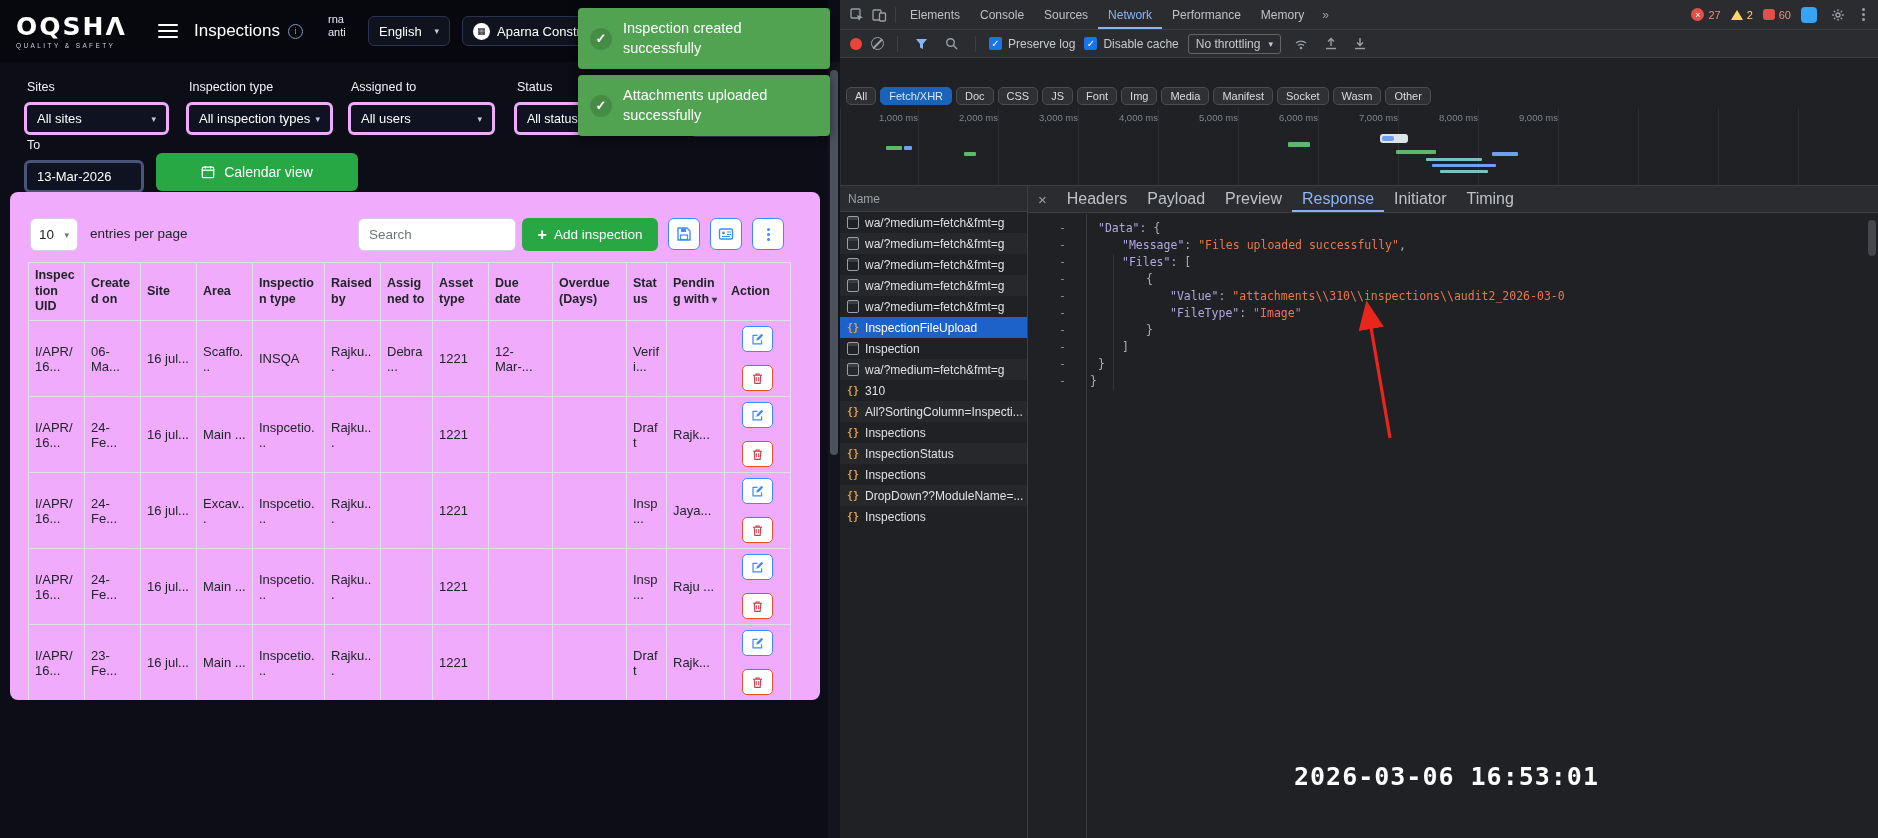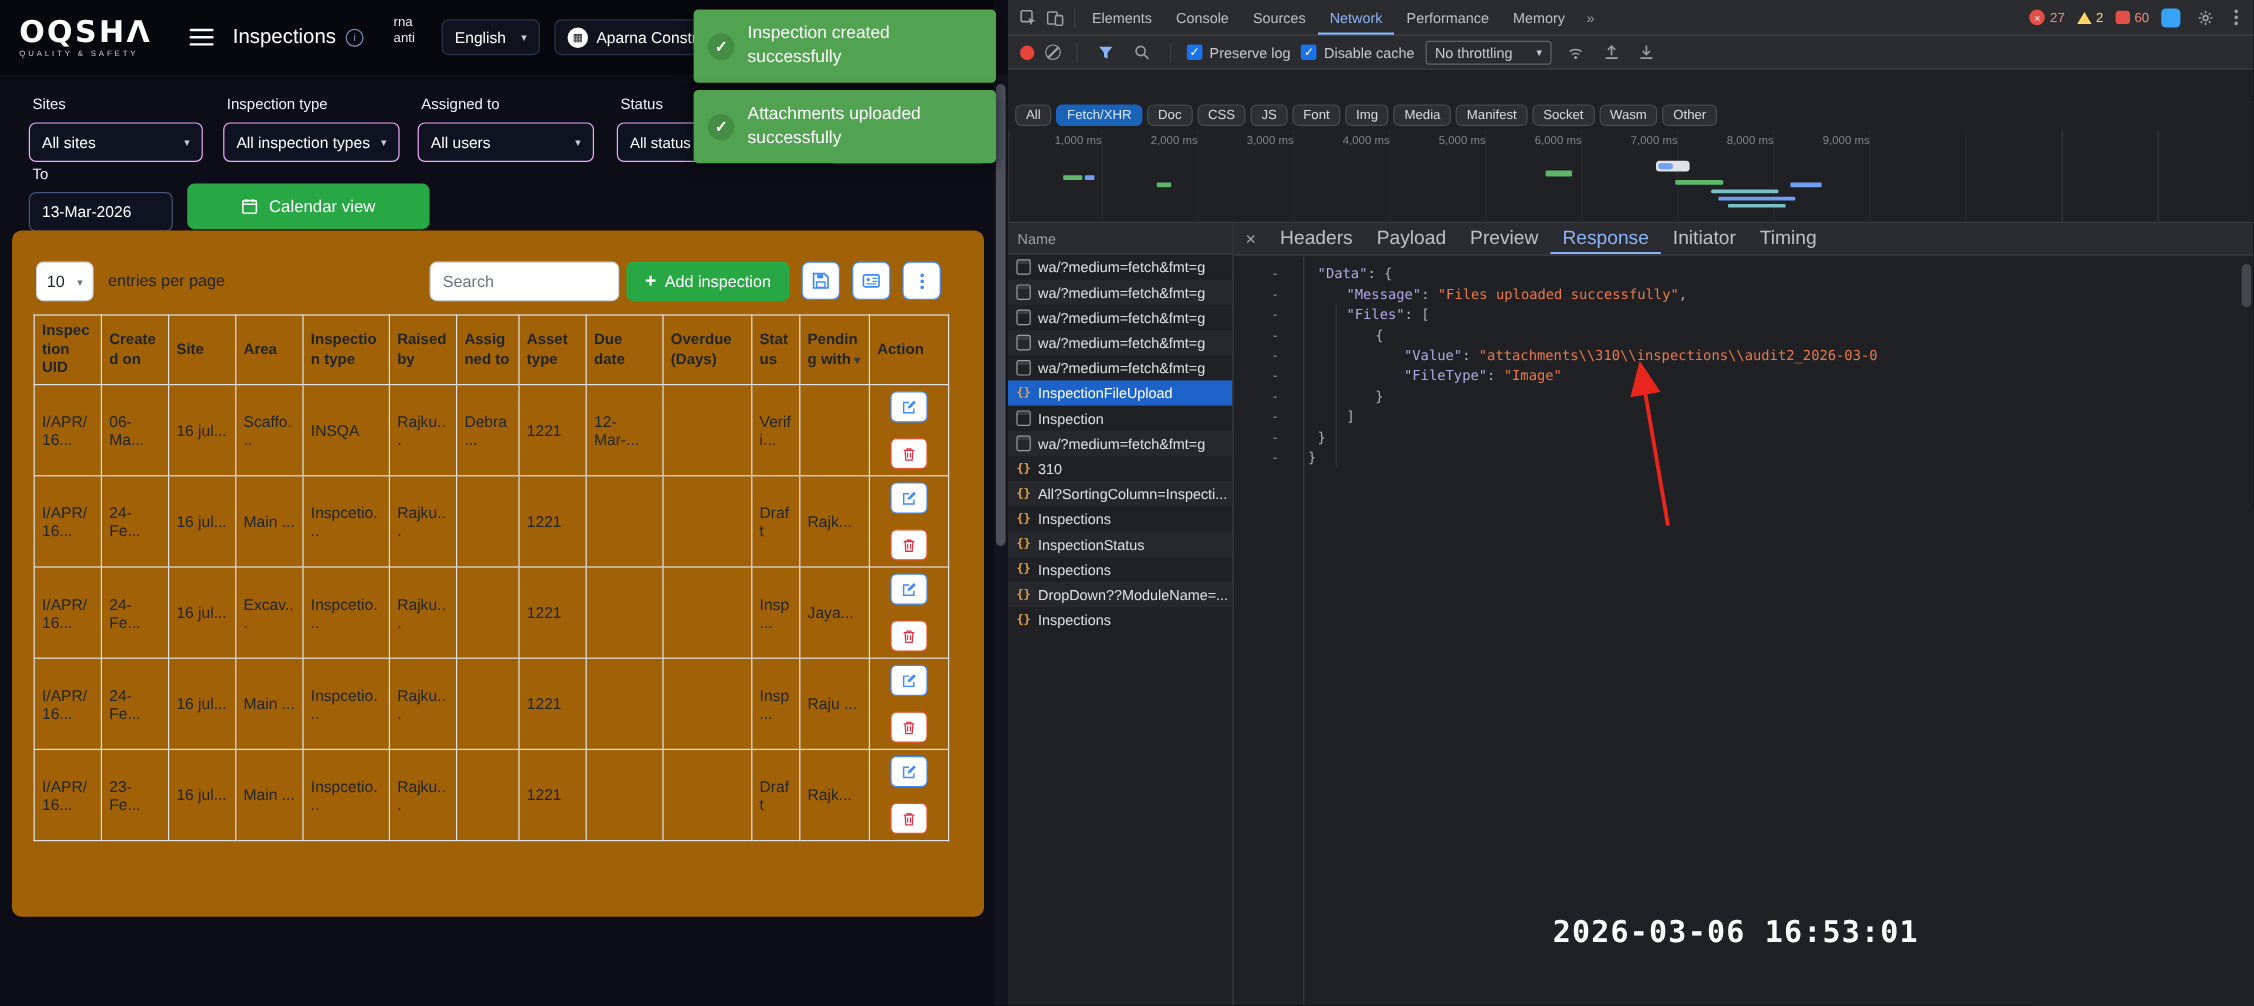--- a/index.html
+++ b/index.html
@@ -20,30 +20,30 @@
   .user-partial{position:absolute;left:328px;top:13px;font-size:11px;color:#e8eaf2;line-height:13px}
   .hdr-select{position:absolute;top:16px;height:30px;display:flex;align-items:center;gap:7px;padding:0 10px;background:#10121e;border:1px solid #2c3350;border-radius:6px;color:#fff;font-size:13px;white-space:nowrap;overflow:hidden}
   .lang-select{left:368px;width:82px;justify-content:space-between}
   .company-select{left:462px;width:150px}
   .bld-icon{width:17px;height:17px;min-width:17px;border-radius:50%;background:#fff;color:#10121e;font-size:9px;display:grid;place-items:center}
   .chev{color:#c6cbe0;font-size:9px}
 
   .filters{position:absolute;left:0;top:62px;width:828px;height:130px;background:#0d0d17}
   .fgroup{position:absolute}
   .fgroup label{display:block;font-size:12.5px;font-weight:normal;color:#eef1f6;margin:0 0 8px 3px}
-  .fselect,.finput{height:33px;display:flex;align-items:center;justify-content:space-between;padding:0 10px;background:#0f1220;border:1px solid #f0abfc;border-radius:6px;color:#fff;font-size:13px;white-space:nowrap;overflow:hidden}
+  .fselect,.finput{height:33px;display:flex;align-items:center;justify-content:space-between;padding:0 10px;background:#0f1220;border:3px solid #f0abfc;border-radius:6px;color:#fff;font-size:13px;white-space:nowrap;overflow:hidden}
   .g-sites{left:24px;top:18px}.g-sites .fselect{width:145px}
   .g-type{left:186px;top:18px}.g-type .fselect{width:147px}
   .g-assigned{left:348px;top:18px}.g-assigned .fselect{width:147px}
   .g-status{left:514px;top:18px}.g-status .fselect{width:106px;font-size:12.5px}
   .from-stub{position:absolute;left:690px;top:42px;width:132px;height:33px;border:1px solid #3a4160;border-radius:6px;background:#0f1220}
   .g-to{left:24px;top:76px}.g-to .finput{width:120px;border-color:#4a5378}
   .calendar-btn{position:absolute;left:156px;top:91px;width:202px;height:38px;background:#28a745;border:none;border-radius:6px;color:#fff;font-size:14px;font-family:Liberation Sans, sans-serif;display:flex;align-items:center;justify-content:center;gap:9px;cursor:pointer}
 
-  .panel{position:absolute;left:10px;top:192px;width:810px;height:572px;background:#a16207;border-radius:8px;overflow:hidden}
+  .panel{position:absolute;left:10px;top:192px;width:810px;height:508px;background:#f0abfc;border-radius:8px;overflow:hidden}
   .psize{position:absolute;left:20px;top:26px;width:48px;height:33px;border:1px solid #ced4da;border-radius:6px;display:flex;align-items:center;justify-content:space-between;padding:0 8px;font-size:13.5px;color:#212529;background:#fff}
   .psize .chev{color:#6c757d}
   .entries{position:absolute;left:80px;top:34px;font-size:13.5px;color:#212529}
   .search-input{position:absolute;left:348px;top:26px;width:158px;height:33px;border:1px solid #ced4da;border-radius:6px;padding:0 10px;font-size:13.5px;color:#212529;font-family:inherit;outline:none}
   .search-input::placeholder{color:#6c757d}
   .add-btn{position:absolute;left:512px;top:26px;width:136px;height:33px;background:#28a745;border:none;border-radius:6px;color:#fff;font-size:13.5px;font-family:inherit;display:flex;align-items:center;justify-content:center;gap:7px;cursor:pointer}
   .add-plus{font-size:16px;font-weight:bold;line-height:1}
   .icon-btn{position:absolute;top:26px;width:32px;height:32px;border:1px solid #3d8bfd;border-radius:6px;background:#fff;display:grid;place-items:center;cursor:pointer}
   .icon-btn.b1{left:658px}.icon-btn.b2{left:700px}.icon-btn.b3{left:742px}
   .bluedots{display:flex;flex-direction:column;gap:2px}
@@ -89,21 +89,21 @@
   .dots{display:flex;flex-direction:column;gap:2px;cursor:pointer;padding:0 3px}
   .dots i{width:3px;height:3px;border-radius:50%;background:#9aa0a6}
 
   .dt-netbar{position:absolute;left:0;top:30px;width:100%;height:28px;background:#2b2c2f;border-bottom:1px solid #3c4043;display:flex;align-items:center;gap:9px;padding:0 10px}
   .rec-dot{width:12px;height:12px;border-radius:50%;background:#e8443a;cursor:pointer}
   .clear-ico{position:relative;width:13px;height:13px;border:1.5px solid #9aa0a6;border-radius:50%;cursor:pointer}
   .clear-ico::after{content:"";position:absolute;left:-1px;top:4.5px;width:13px;height:1.5px;background:#9aa0a6;transform:rotate(-45deg)}
   .dt-check{display:flex;align-items:center;gap:6px;color:#c8cbce;cursor:pointer}
   .cb{width:13px;height:13px;border-radius:2px;background:#1a73e8;color:#fff;font-size:10px;display:grid;place-items:center}
   .cb.empty{background:transparent;border:1.3px solid #767a7e;width:12px;height:12px}
-  .dt-select{display:flex;align-items:center;gap:20px;border:1px solid #606468;border-radius:3px;padding:2px 7px;color:#c8cbce;cursor:pointer}
+  .dt-select{display:flex;align-items:center;gap:8px;border:1px solid #606468;border-radius:3px;padding:2px 7px;color:#c8cbce;cursor:pointer}
 
   .dt-filterbar{position:absolute;left:0;top:58px;width:100%;height:26px;background:#2b2c2f;border-bottom:1px solid #3c4043;display:flex;align-items:center;gap:14px;padding:0 6px}
   .filter-input{width:564px;height:19px;background:#202124;border-radius:4px;display:flex;align-items:center;gap:7px;padding:0 8px;cursor:text}
   .filter-input .ph{color:#80868b}
   .dt-check.dim{color:#9aa0a6}
   .morefilters{color:#c8cbce;cursor:pointer}
 
   .dt-timeline{position:absolute;left:0;top:84px;width:100%;height:102px;border-bottom:1px solid #3c4043;background-image:repeating-linear-gradient(90deg,#2d2e32 0 1px,transparent 1px 80px);background-position:78px 24px;cursor:pointer}
   .dt-chips{position:absolute;left:0;top:0;width:100%;height:24px;display:flex;align-items:center;gap:4px;padding:0 6px;background:#202124}
   .chip{padding:2px 8px;border:1px solid #494c50;border-radius:5px;background:#2f3034;color:#dadce0;font-size:11px;cursor:pointer;white-space:nowrap}

